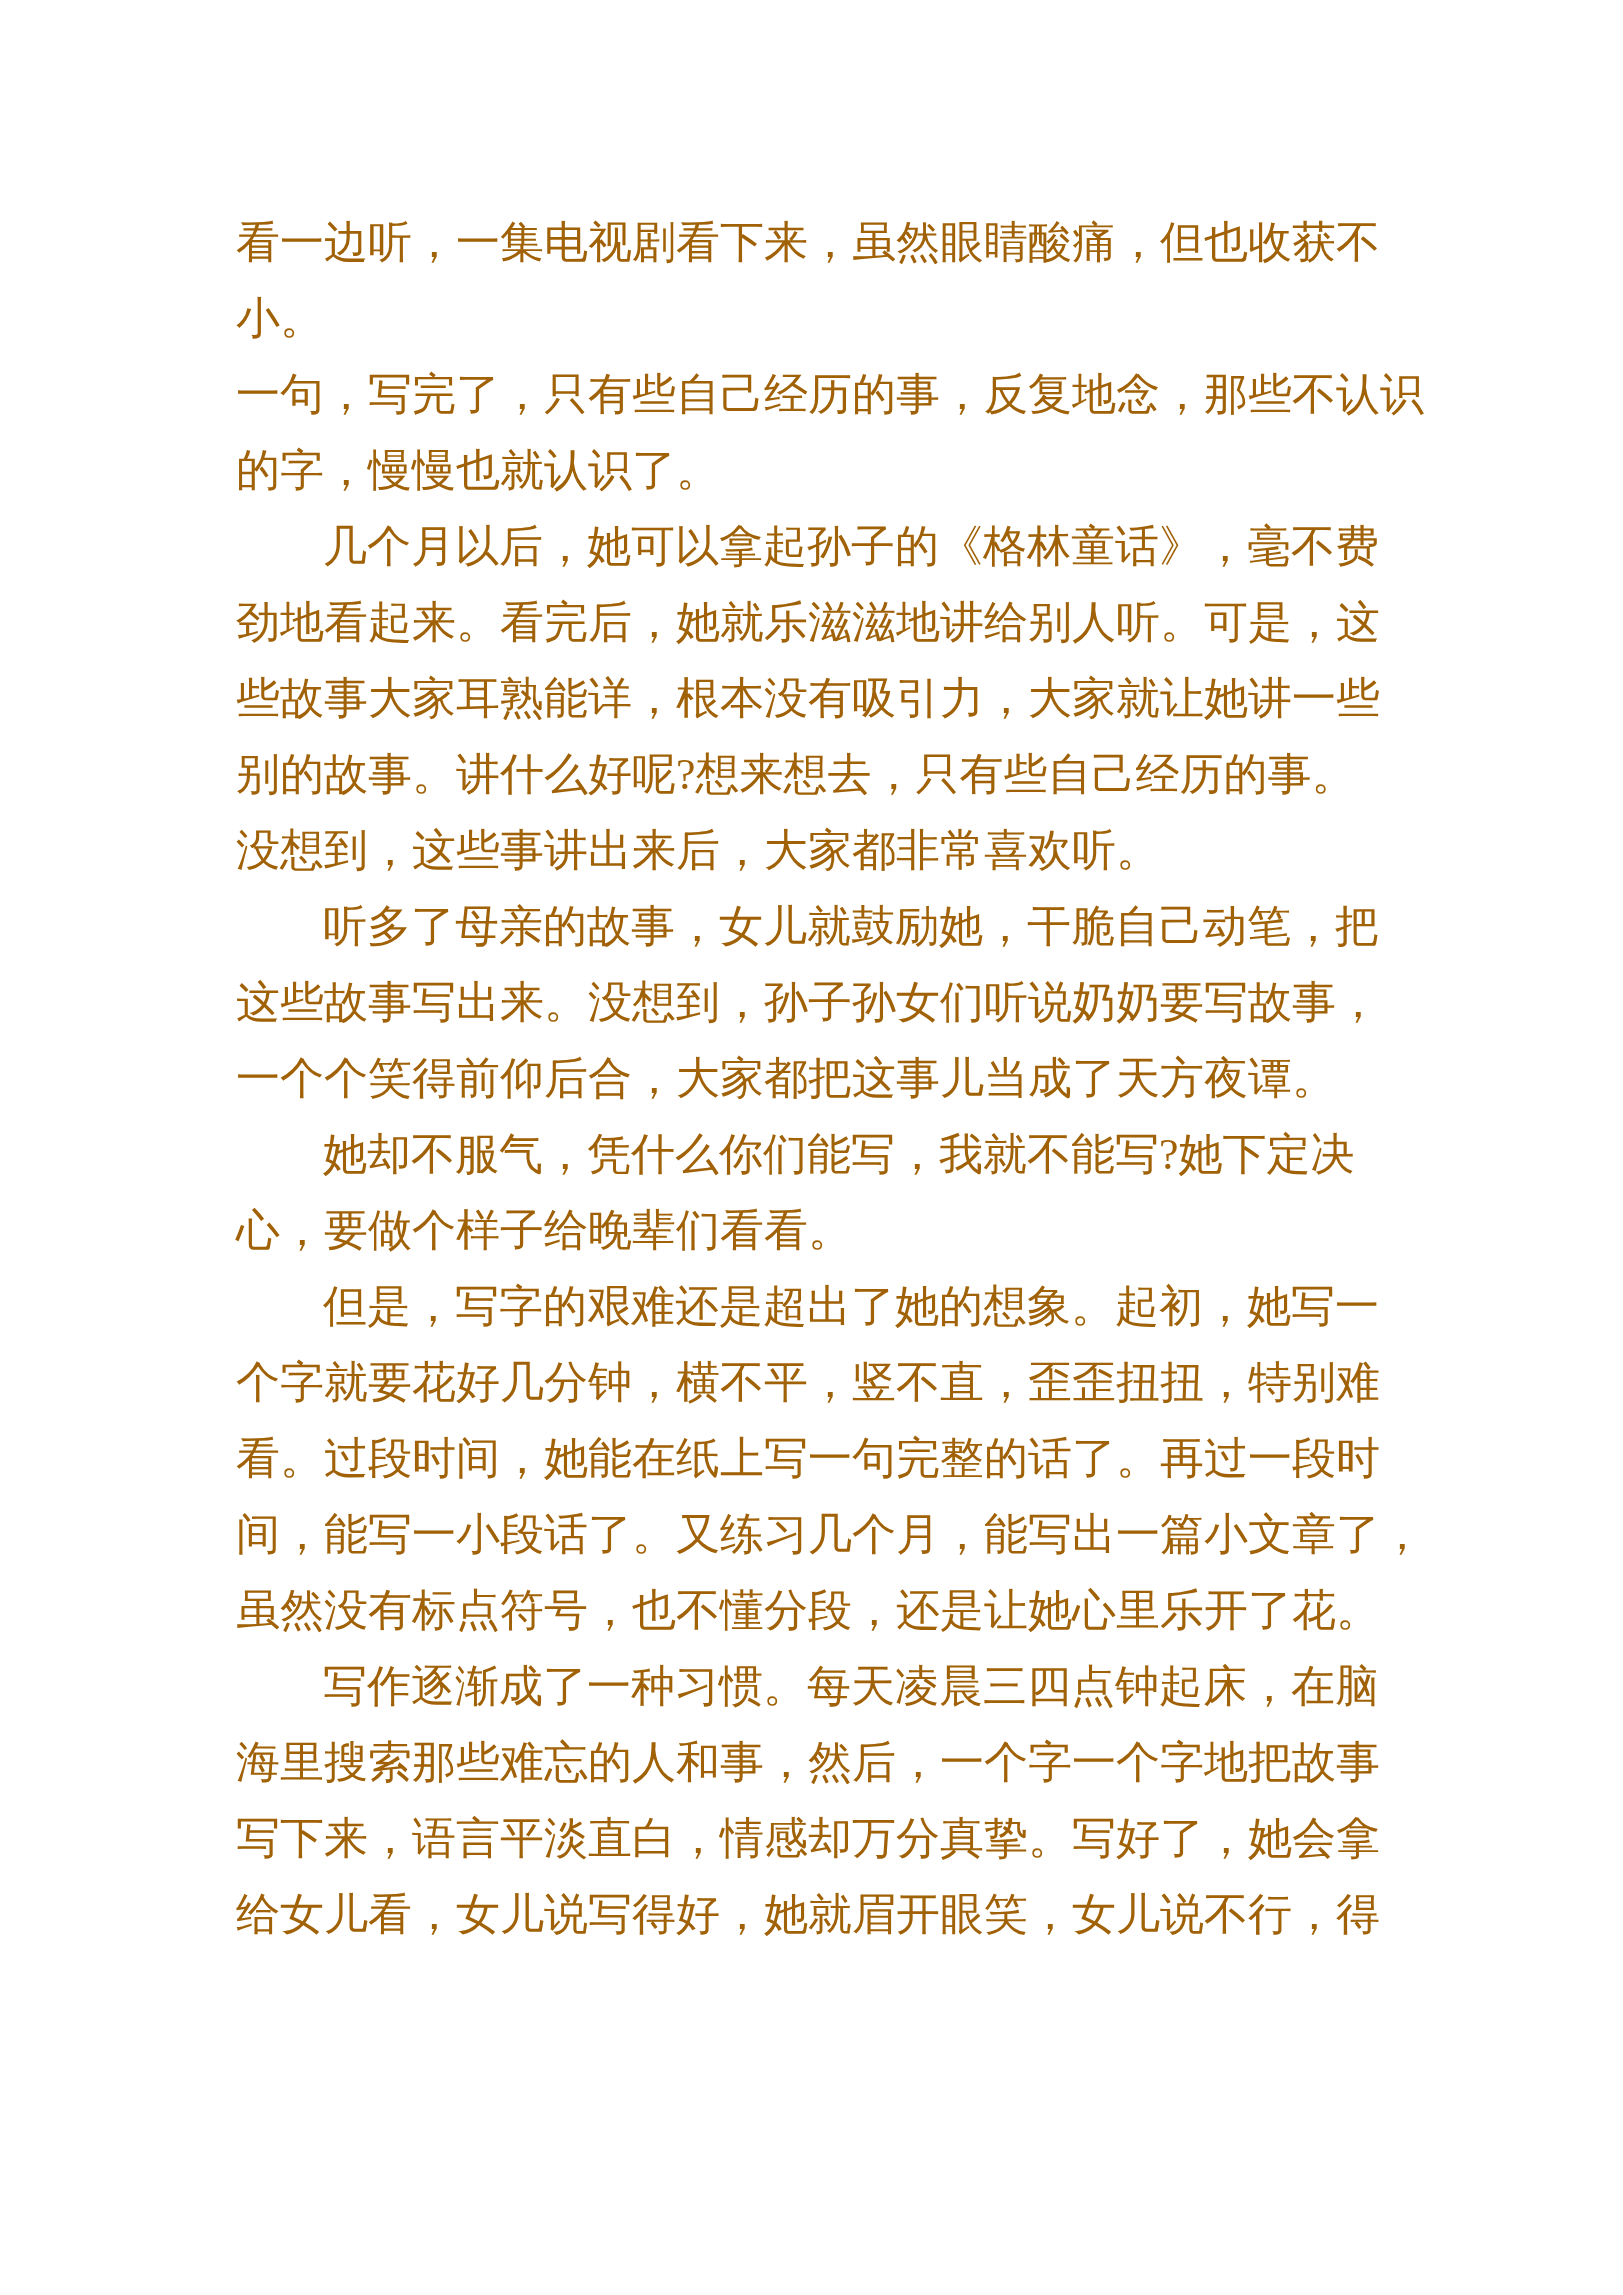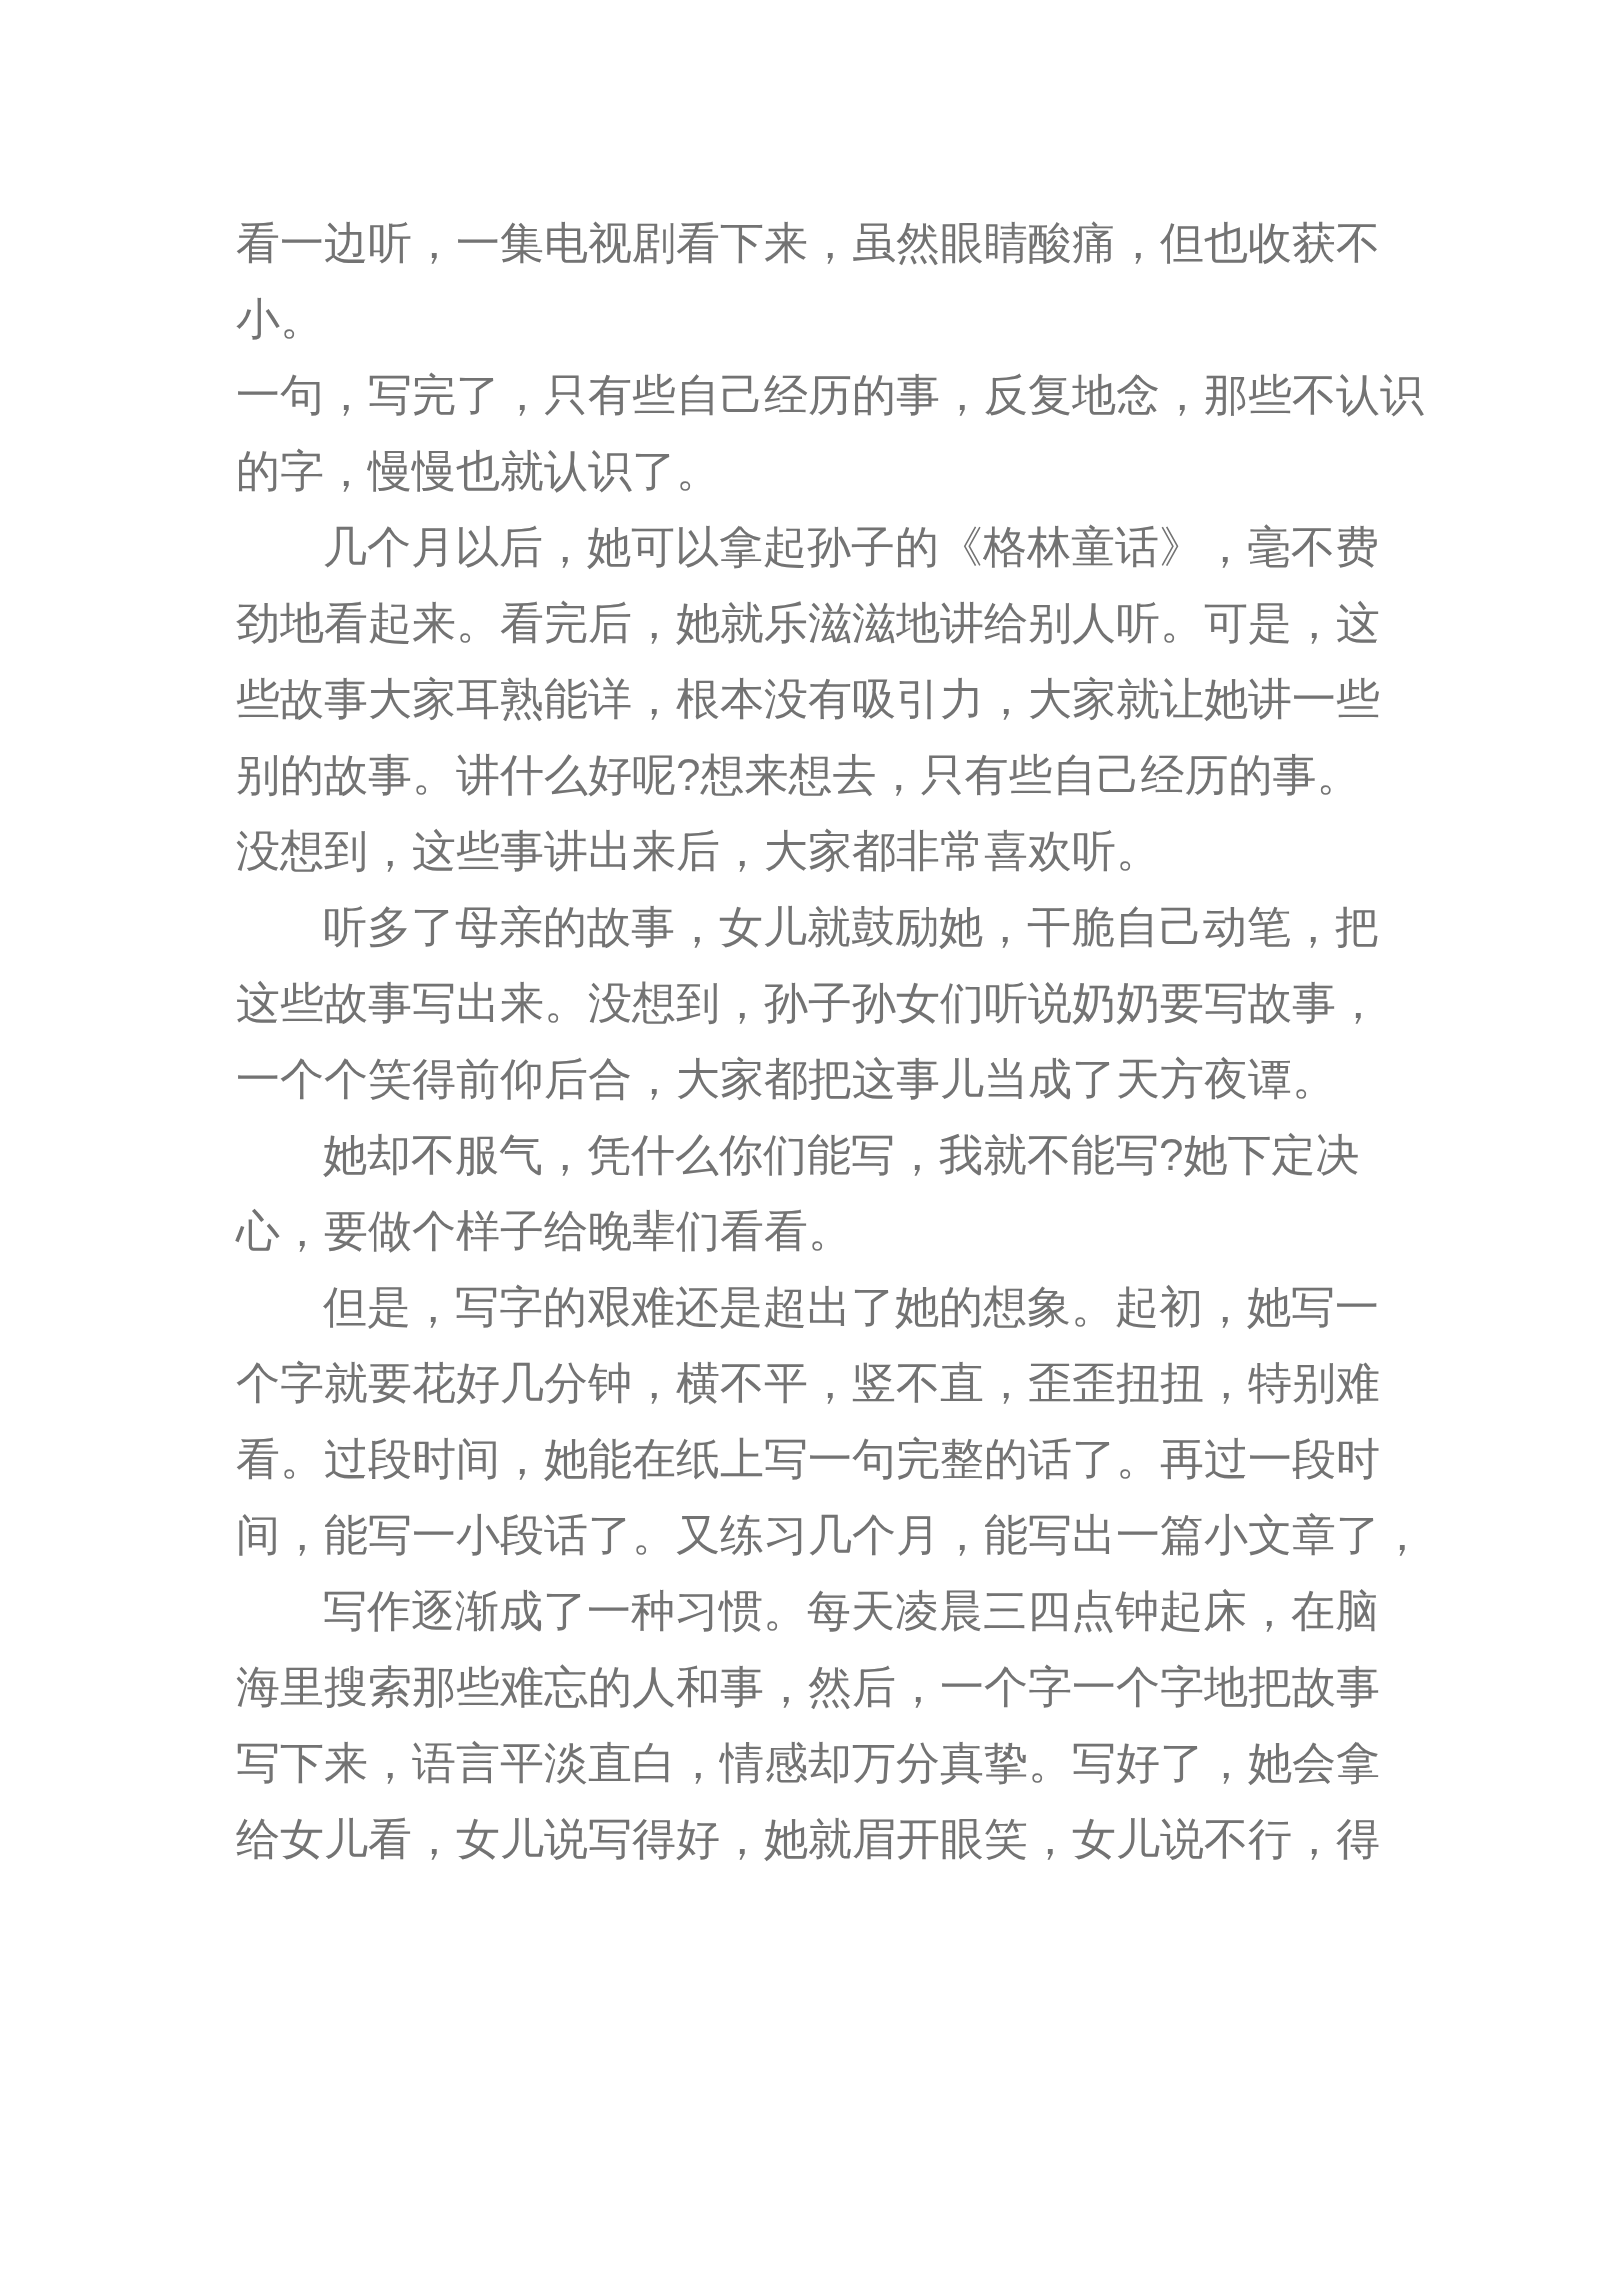--- a/index.html
+++ b/index.html
@@ -12,24 +12,24 @@
     width: 1623px;
     height: 2295px;
     background: #ffffff;
     overflow: hidden;
   }
   .text-block {
     position: absolute;
     left: 236px;
     top: 205px;
     width: 1189px;
-    font-family: Liberation Sans, sans-serif;
+    font-family: Liberation Serif, serif;
     font-size: 44px;
     line-height: 76px;
-    color: #737373;
+    color: #a16207;
     letter-spacing: 0;
   }
   .text-line {
     white-space: pre;
     height: 76px;
   }
   .text-line.indent {
     padding-left: 87px;
   }
 </style>
@@ -49,19 +49,20 @@
       <div class="text-line">没想到，这些事讲出来后，大家都非常喜欢听。</div>
       <div class="text-line indent">听多了母亲的故事，女儿就鼓励她，干脆自己动笔，把</div>
       <div class="text-line">这些故事写出来。没想到，孙子孙女们听说奶奶要写故事，</div>
       <div class="text-line">一个个笑得前仰后合，大家都把这事儿当成了天方夜谭。</div>
       <div class="text-line indent">她却不服气，凭什么你们能写，我就不能写?她下定决</div>
       <div class="text-line">心，要做个样子给晚辈们看看。</div>
       <div class="text-line indent">但是，写字的艰难还是超出了她的想象。起初，她写一</div>
       <div class="text-line">个字就要花好几分钟，横不平，竖不直，歪歪扭扭，特别难</div>
       <div class="text-line">看。过段时间，她能在纸上写一句完整的话了。再过一段时</div>
       <div class="text-line">间，能写一小段话了。又练习几个月，能写出一篇小文章了，</div>
+      <div class="text-line">虽然没有标点符号，也不懂分段，还是让她心里乐开了花。</div>
       <div class="text-line indent">写作逐渐成了一种习惯。每天凌晨三四点钟起床，在脑</div>
       <div class="text-line">海里搜索那些难忘的人和事，然后，一个字一个字地把故事</div>
       <div class="text-line">写下来，语言平淡直白，情感却万分真挚。写好了，她会拿</div>
       <div class="text-line">给女儿看，女儿说写得好，她就眉开眼笑，女儿说不行，得</div>
     </div>
 </div>
 
 
 </body></html>

